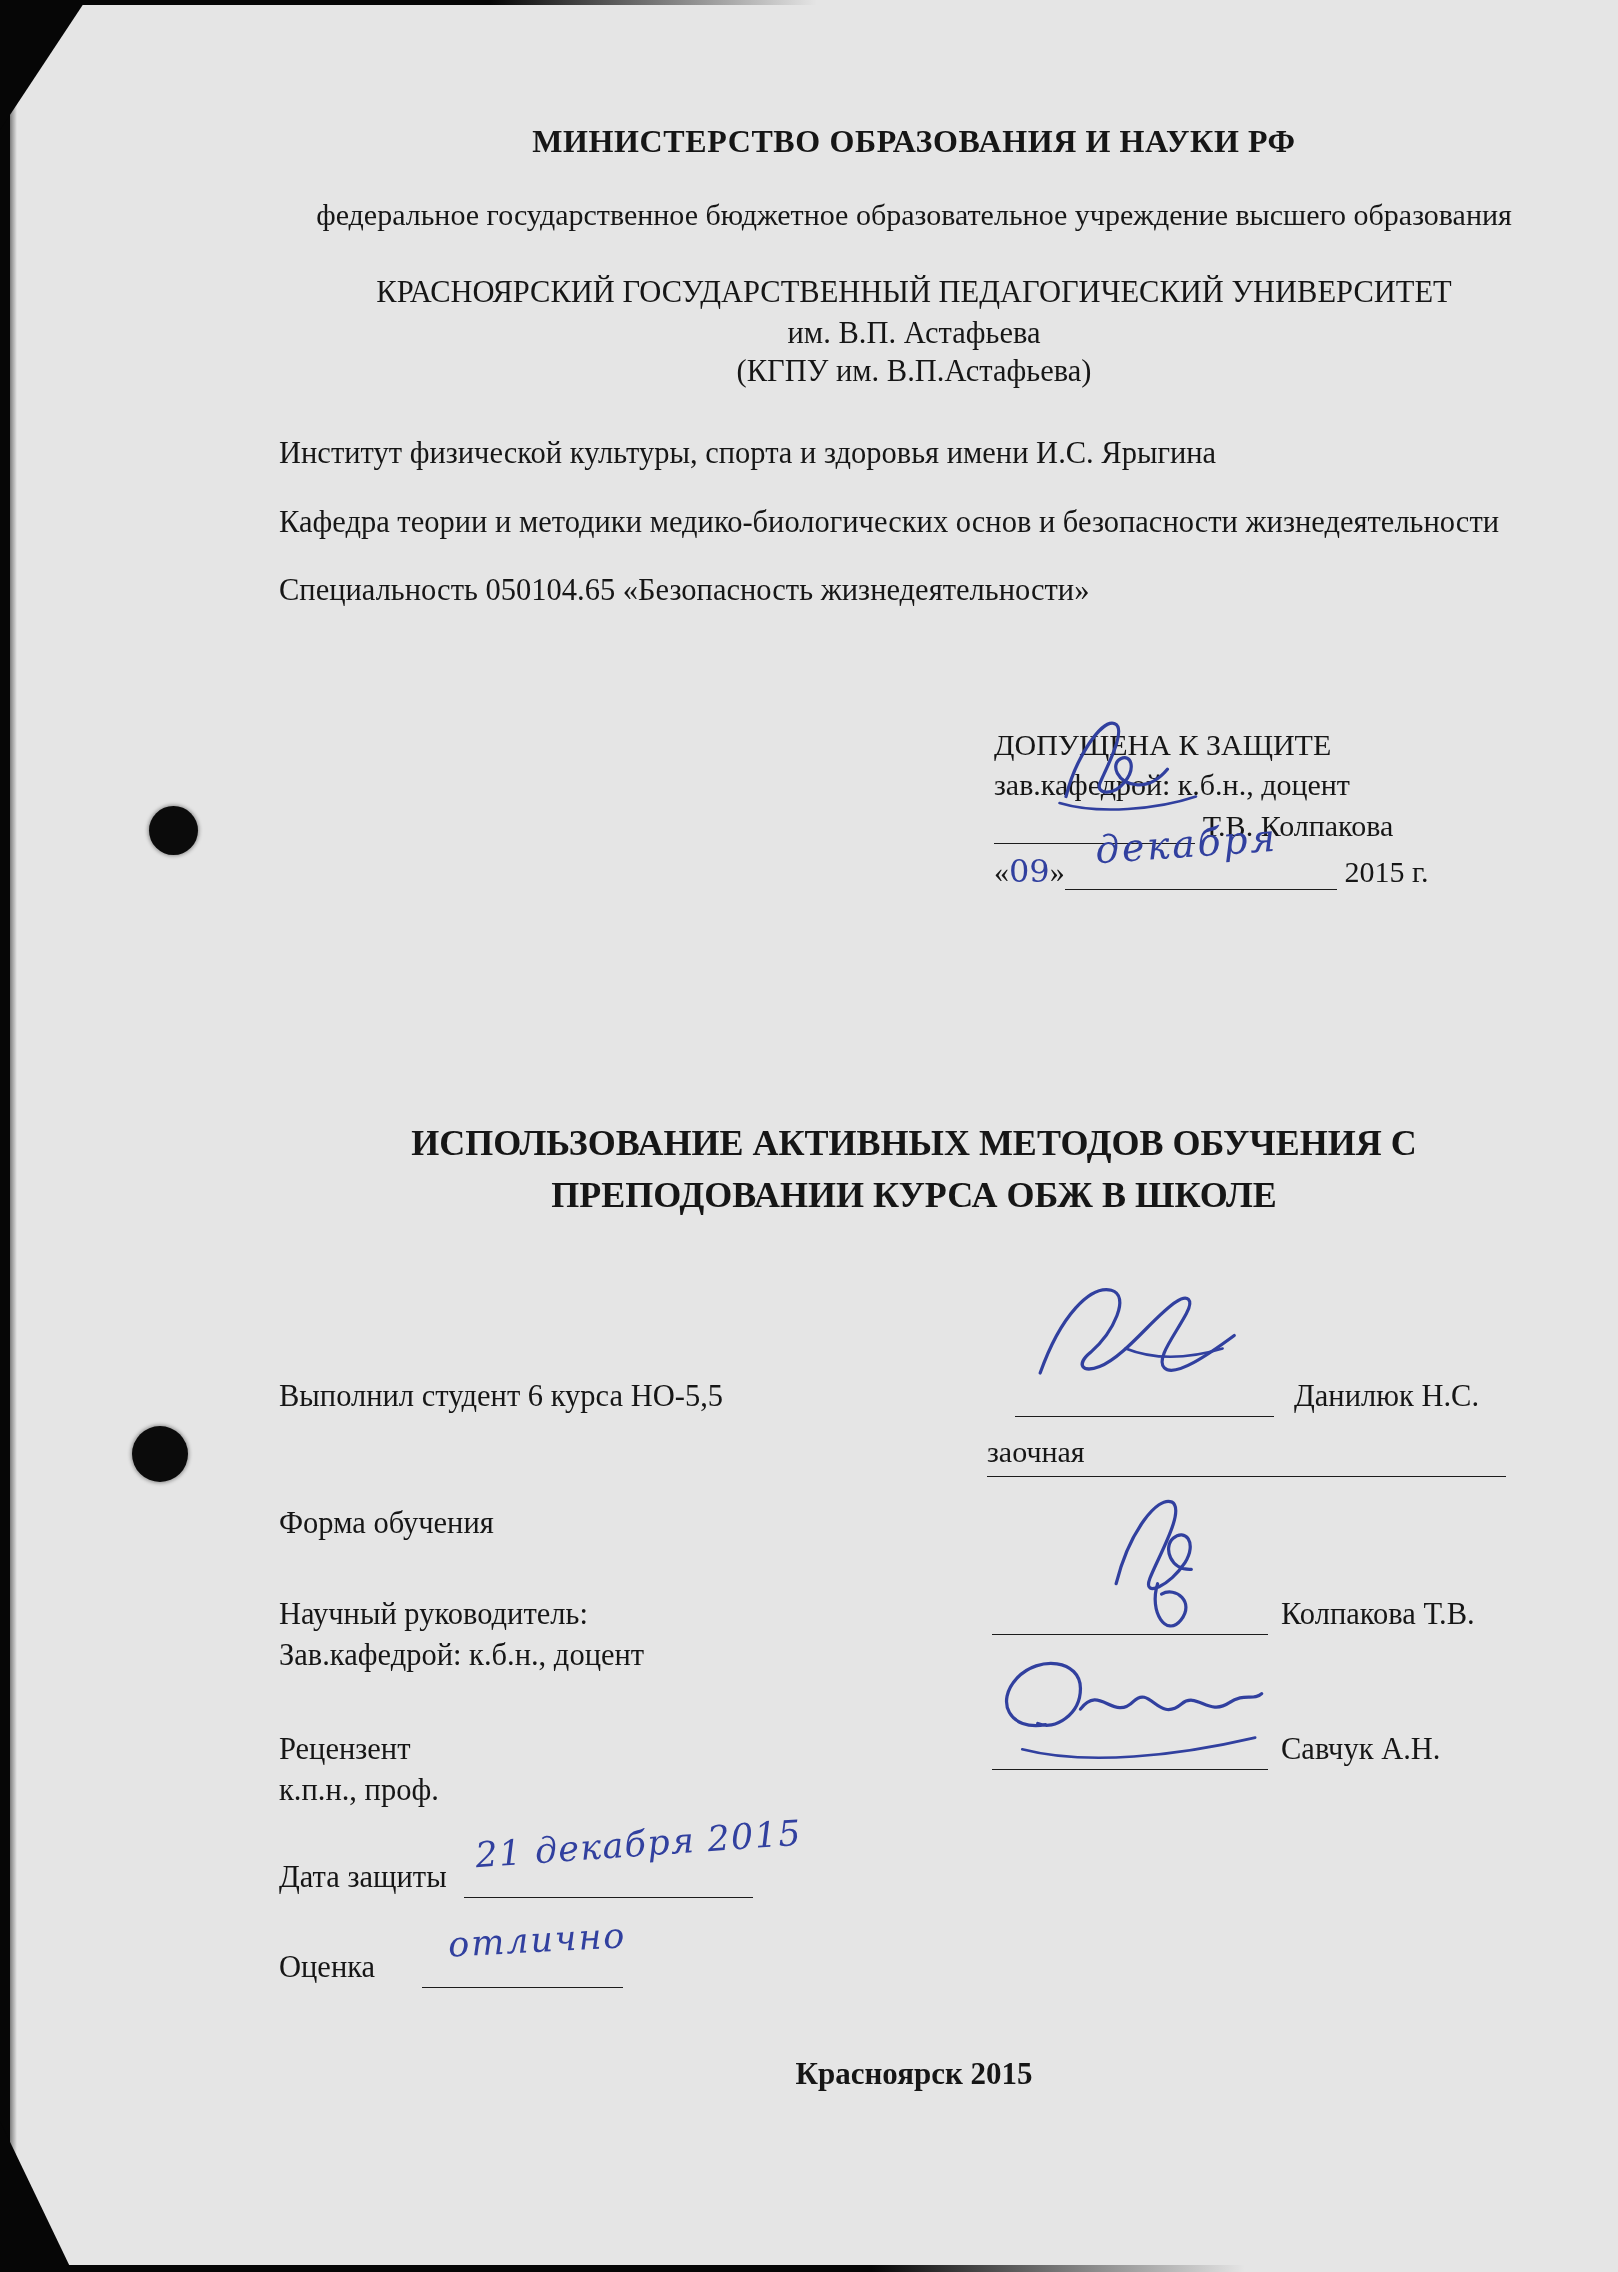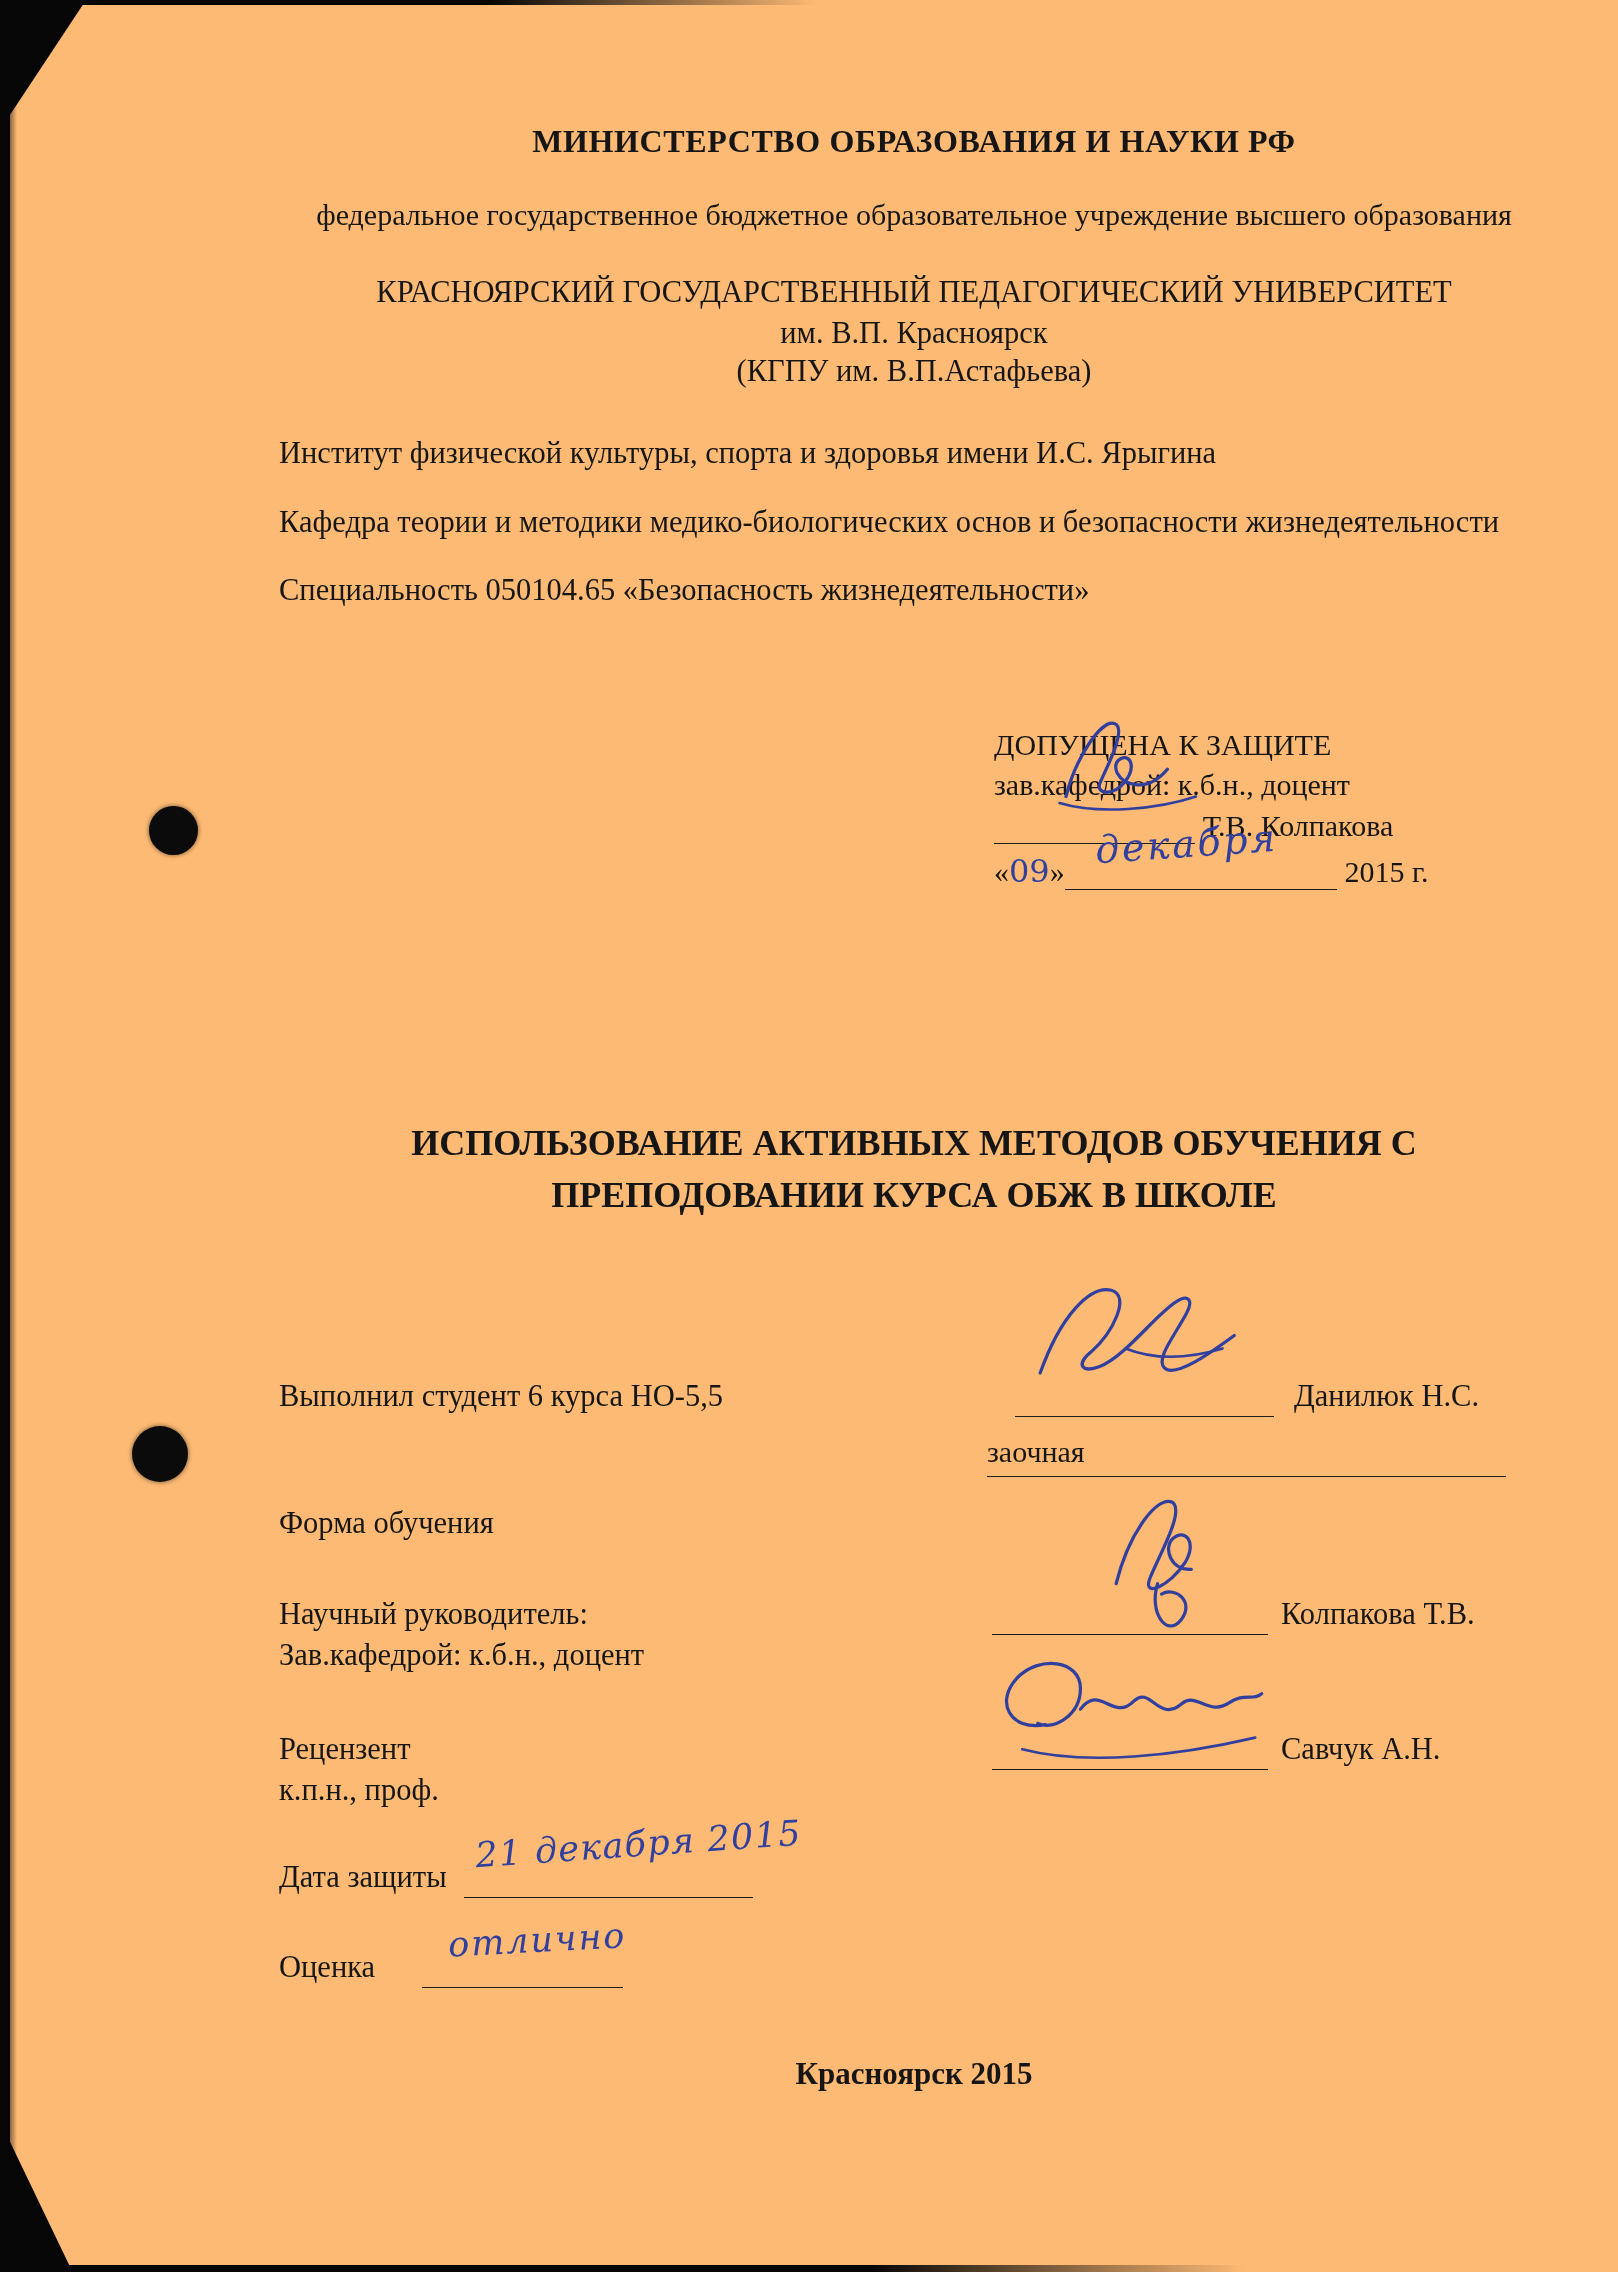--- a/index.html
+++ b/index.html
@@ -1,20 +1,20 @@
 <!DOCTYPE html>
 <html style="font-size:10.4px"><head>
 <meta charset="utf-8">
 <style>
   * { margin:0; padding:0; box-sizing:border-box; }
   html,body { background:#4a4a4a; }
   .page {
     position:relative;
     width:1619px; height:2273px;
-    background:#fdba74;
+    background:#e5e5e5;
     font-family:"Liberation Serif","DejaVu Serif",serif;
     color:#161616;
     overflow:hidden;
   }
   .abs { position:absolute;text-align:center; }
   .center-col { left:246px; width:1336px; text-align:center; }
   .t46 { font-size:30px; }
   .t47 { font-size:30.5px; }
   .t48 { font-size:31px; }
   .bold { font-weight:bold; }
@@ -62,21 +62,21 @@
   <div class="corner-tl"></div>
   <div class="corner-bl"></div>
   <div class="edge-bottom"></div>
   <div class="edge-top"></div>
   <div class="hole" style="left:149px; top:806px; width:49px; height:49px;"></div>
   <div class="hole" style="left:132px; top:1426px; width:56px; height:56px;"></div>
 
   <div class="abs center-col ministry" style="top:123px;">МИНИСТЕРСТВО ОБРАЗОВАНИЯ И НАУКИ РФ</div>
   <div class="abs center-col t46" style="top:198px;">федеральное государственное бюджетное образовательное учреждение высшего образования</div>
   <div class="abs center-col t47" style="top:275px;">КРАСНОЯРСКИЙ ГОСУДАРСТВЕННЫЙ ПЕДАГОГИЧЕСКИЙ УНИВЕРСИТЕТ</div>
-  <div class="abs center-col t47" style="top:316px;">им. В.П. Красноярск</div>
+  <div class="abs center-col t47" style="top:316px;">им. В.П. Астафьева</div>
   <div class="abs center-col t47" style="top:354px;">(КГПУ им. В.П.Астафьева)</div>
 
   <div class="abs t47" style="left:279px; top:436px;">Институт физической культуры, спорта и здоровья имени И.С. Ярыгина</div>
   <div class="abs t47" style="left:279px; top:505px;">Кафедра теории и методики медико-биологических основ и безопасности жизнедеятельности</div>
   <div class="abs t47" style="left:279px; top:573px;">Специальность 050104.65 «Безопасность жизнедеятельности»</div>
 
   <div class="abs t46" style="left:994px; top:728px;">ДОПУЩЕНА К ЗАЩИТЕ</div>
   <div class="abs t46" style="left:994px; top:768px;">зав.кафедрой: к.б.н., доцент</div>
   <div class="abs t46" style="left:994px; top:809px;">
     <span class="uline" style="width:201px;"></span><span style="margin-left:7.8px;">Т.В. Колпакова</span>

